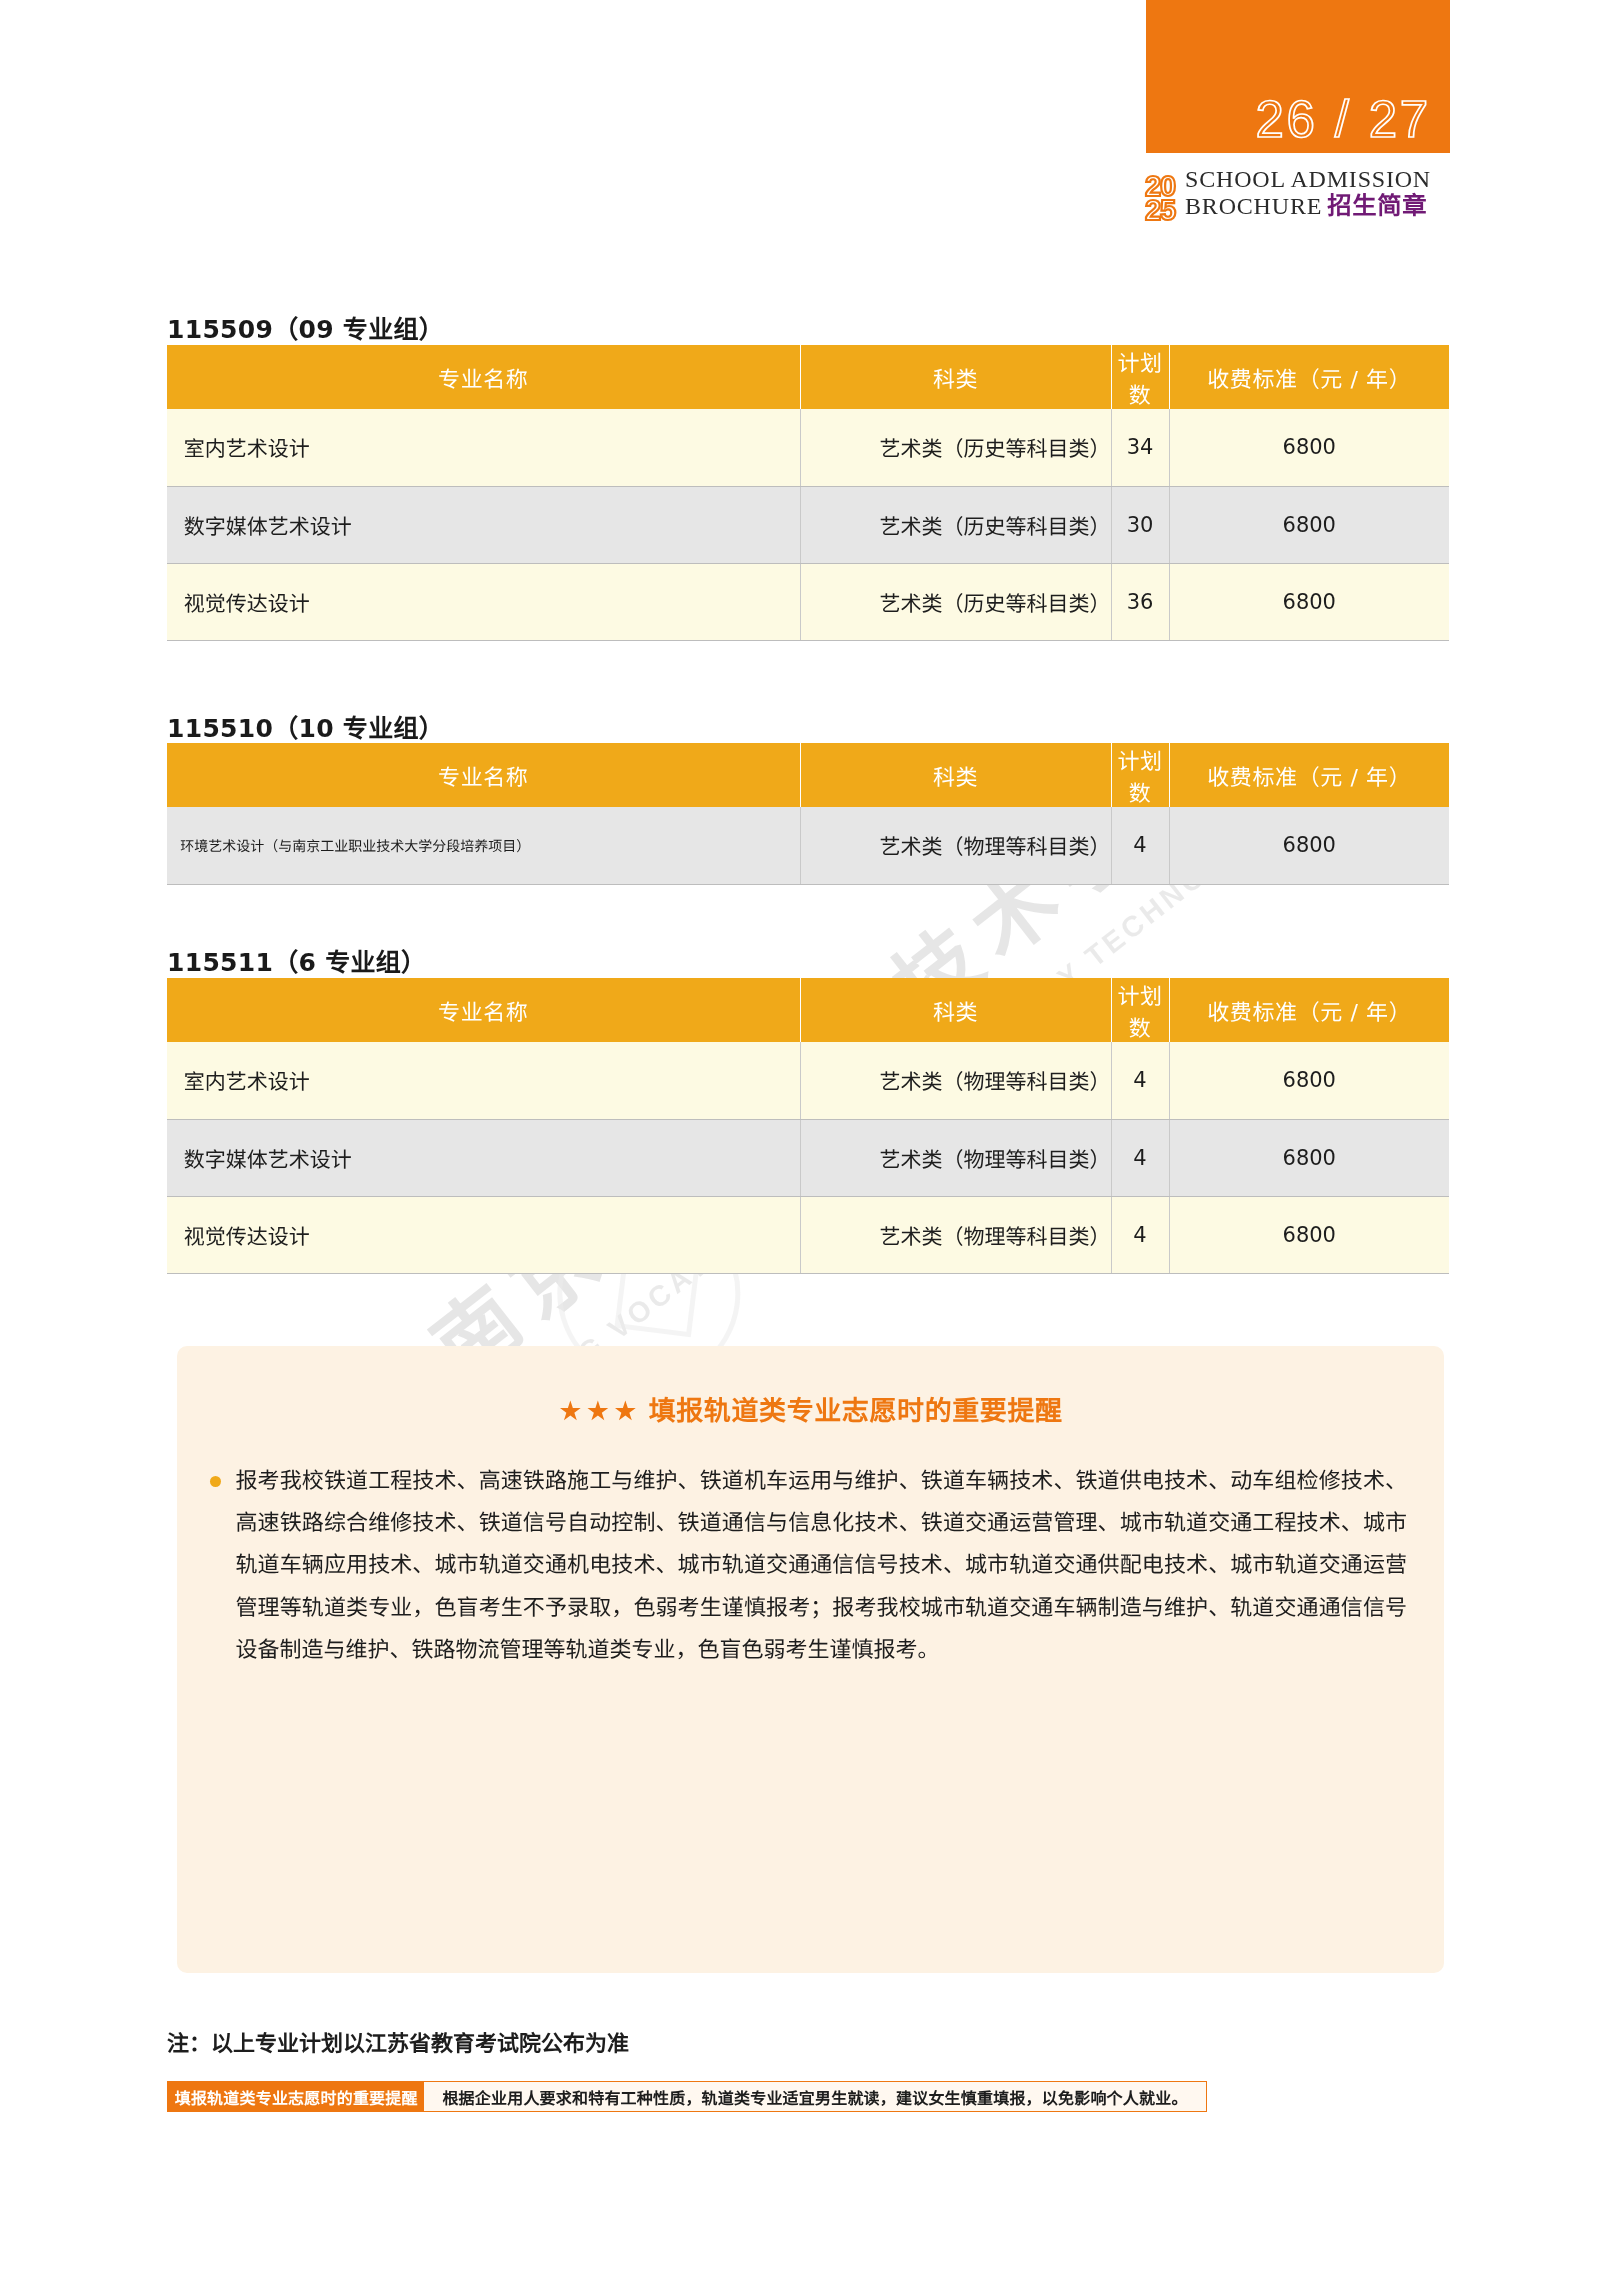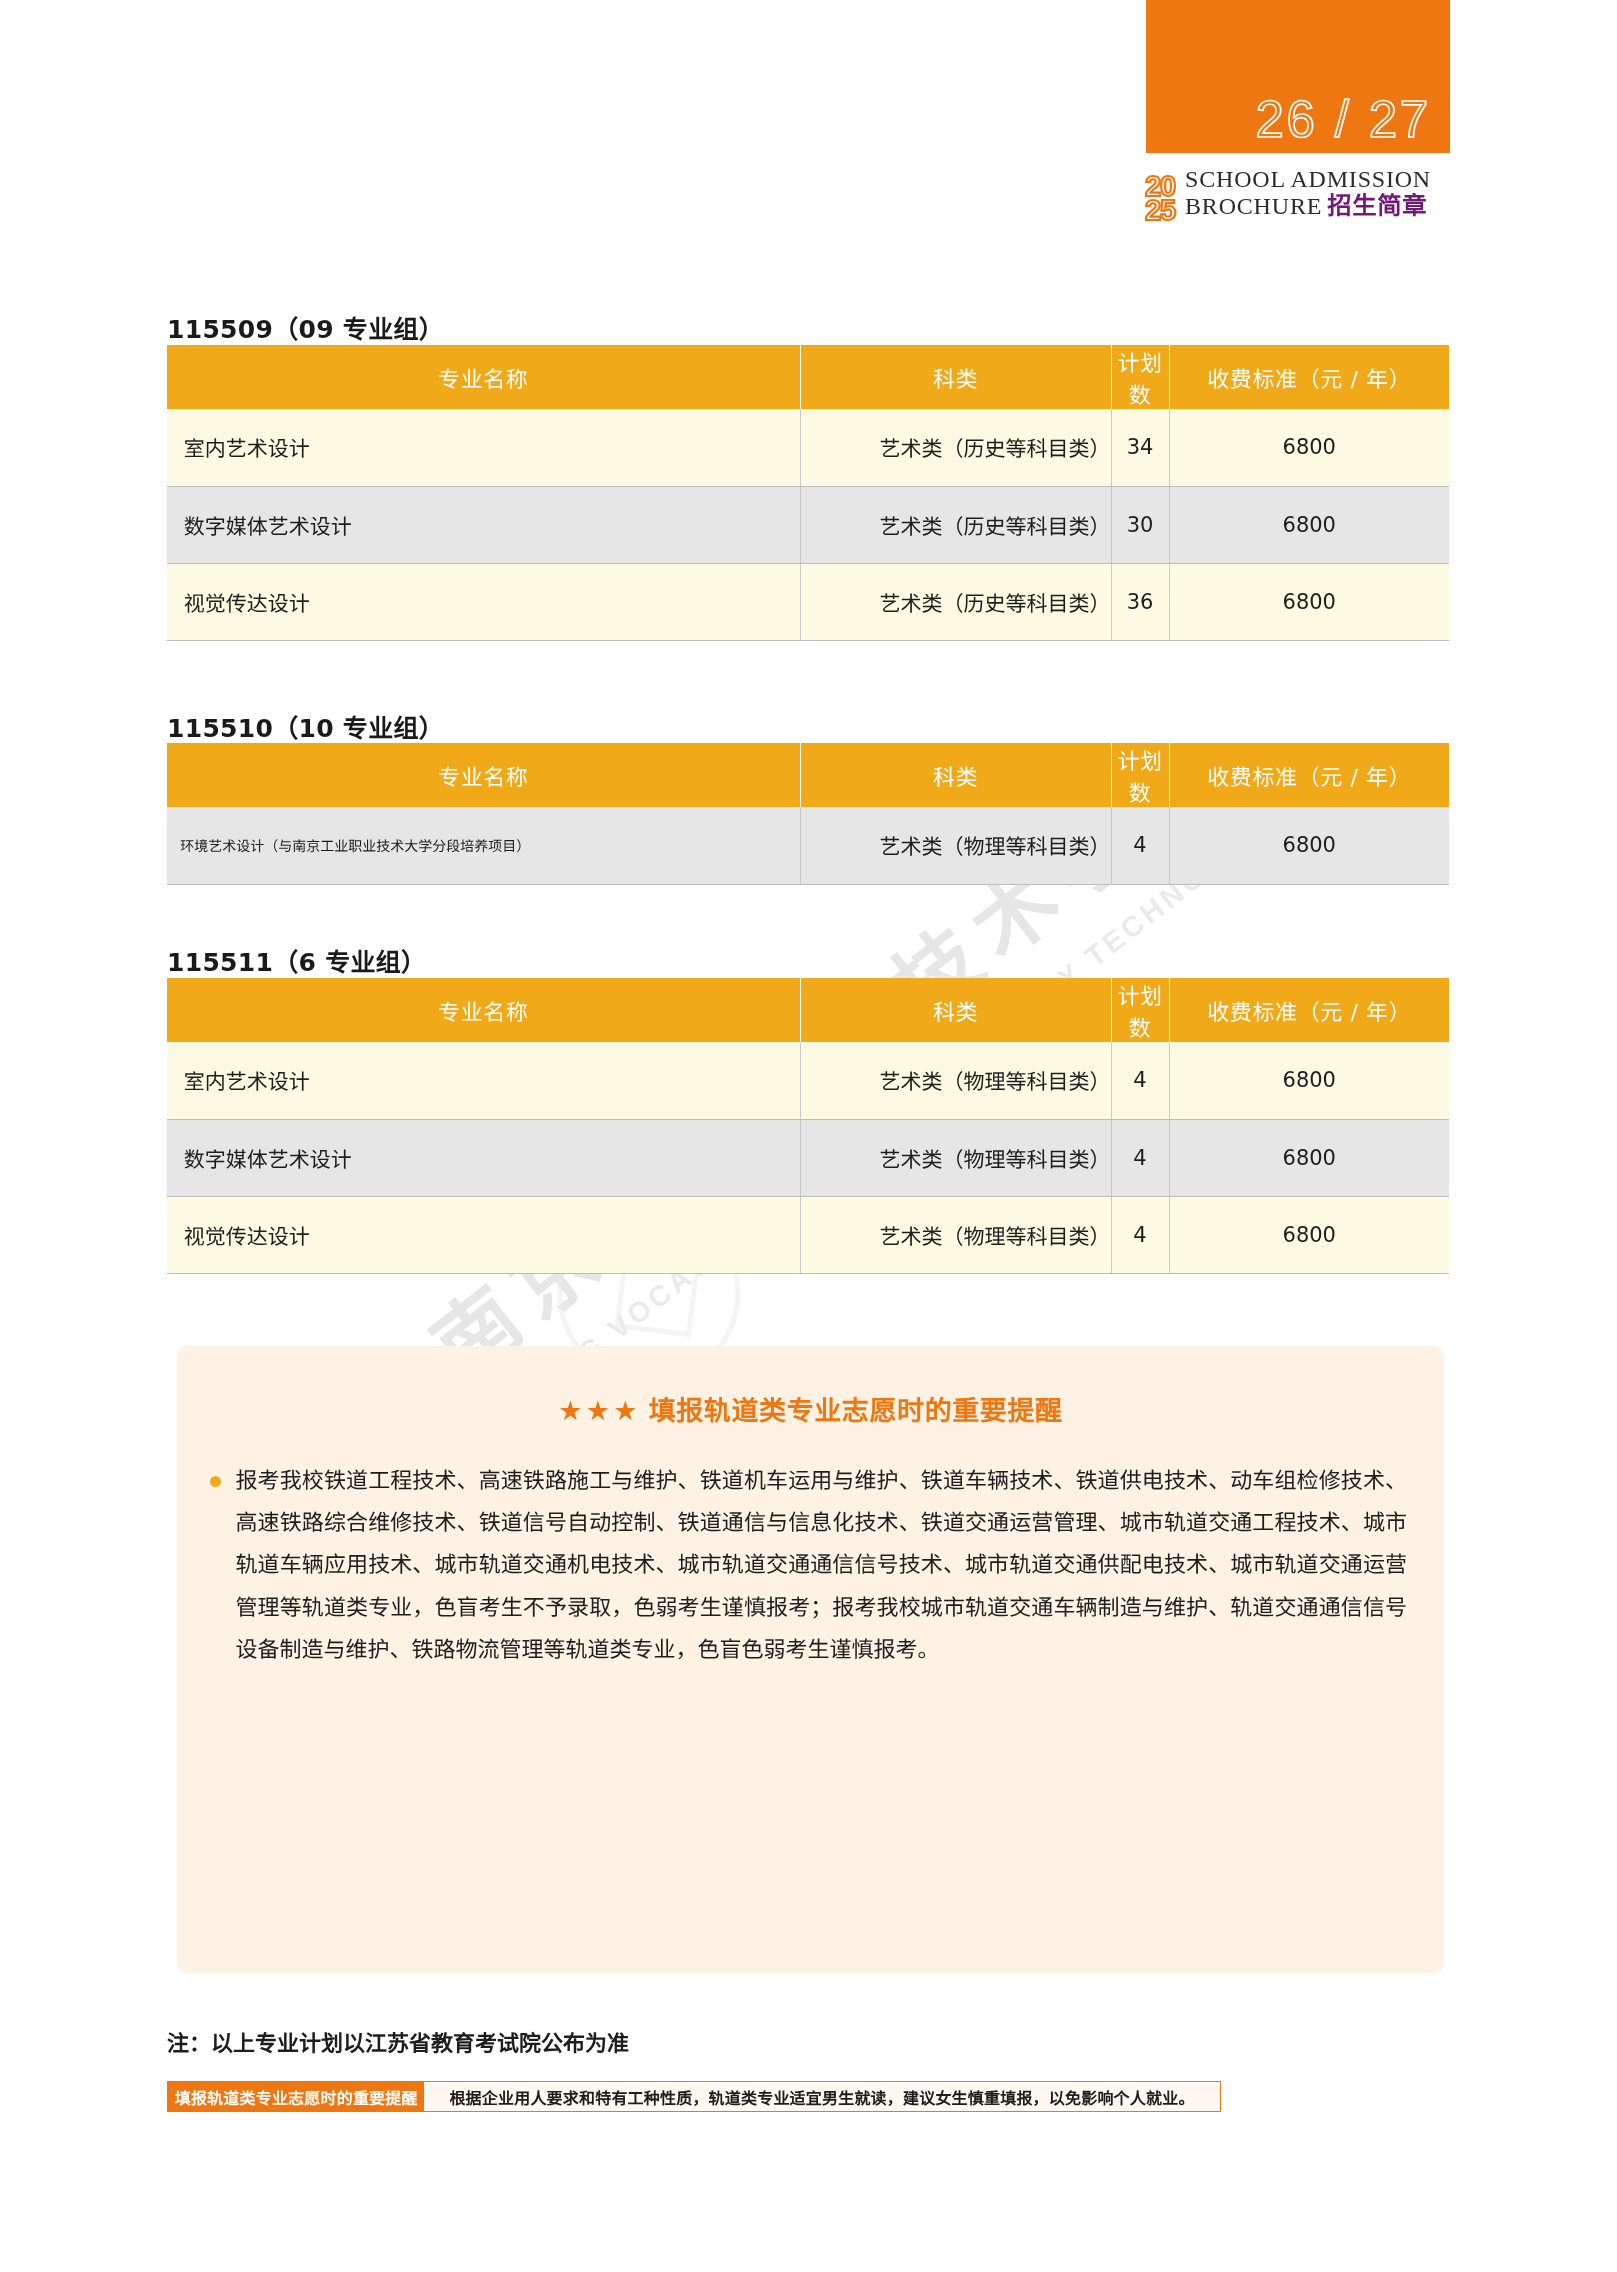--- a/index.html
+++ b/index.html
@@ -278,21 +278,21 @@
     white-space: nowrap;
     letter-spacing: 0.2px;
   }
   .footer-bar-text {
     color: #1d1d1d;
     font-family: "DejaVu Sans", "Liberation Sans", sans-serif;
     font-size: 16px;
     font-weight: 700;
     display: flex;
     align-items: center;
-    padding: 0 25px;
+    padding: 0 18px;
     white-space: nowrap;
     letter-spacing: 0.2px;
   }
 </style>
 </head>
 <body>
 
 <div class="page">
 
   <div class="watermark">

